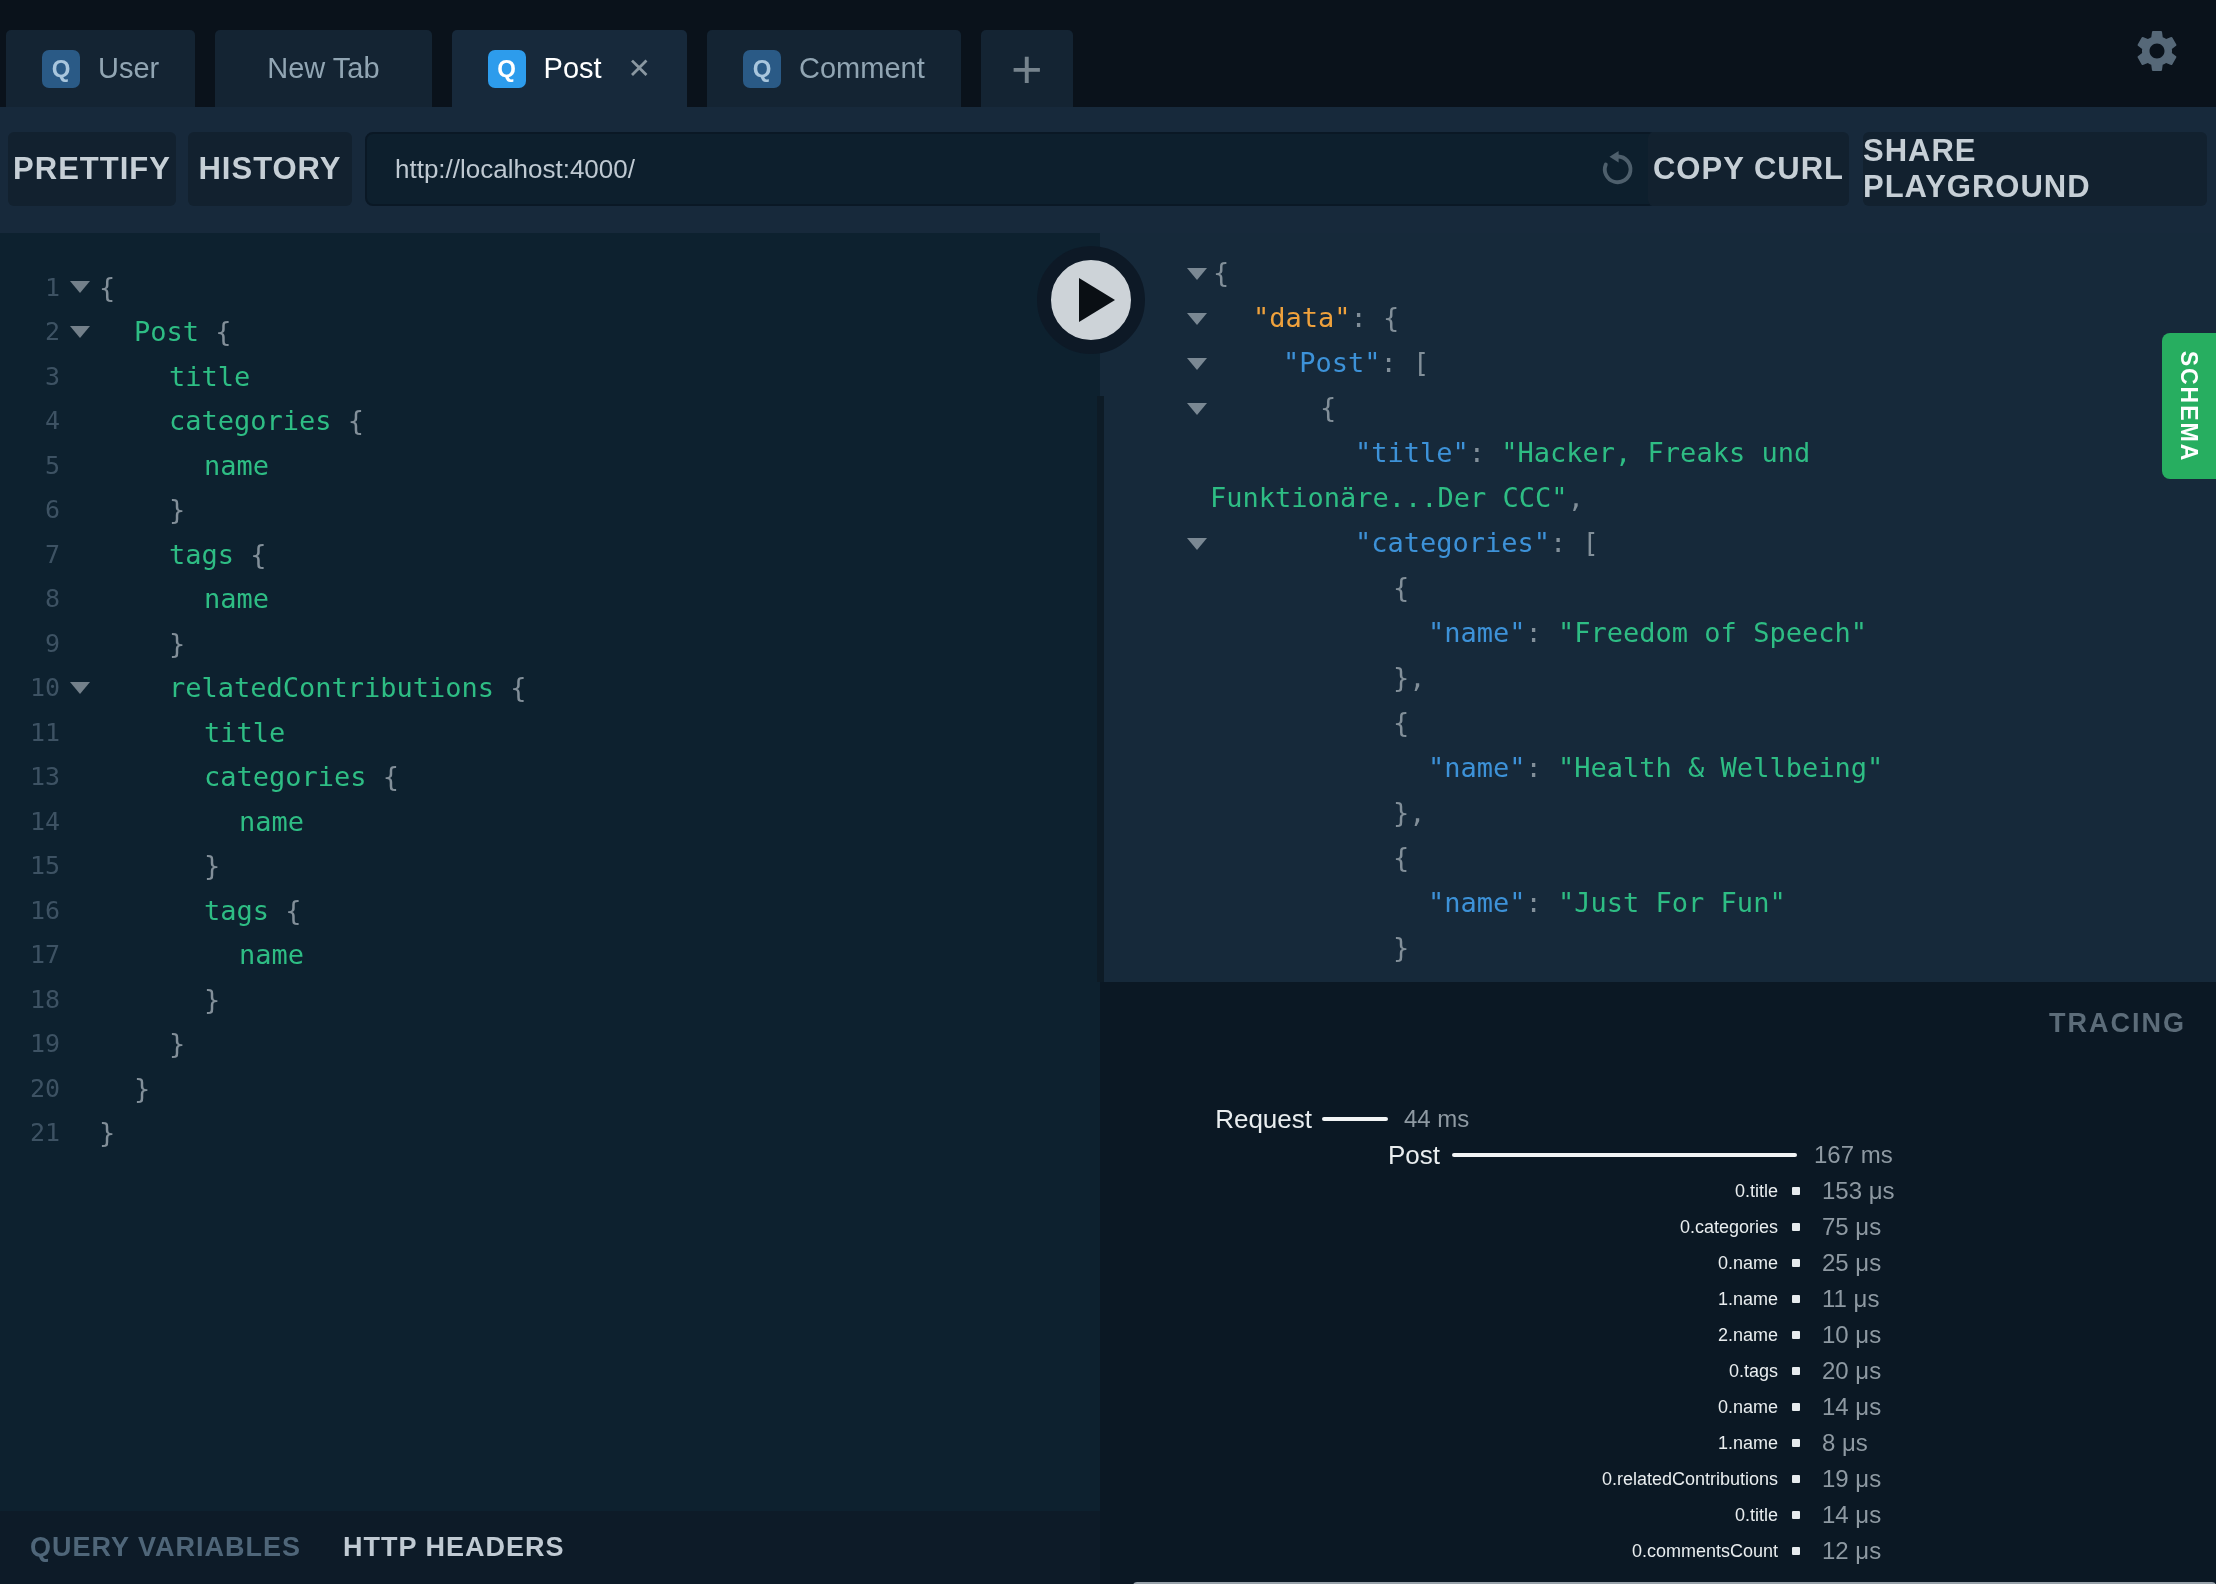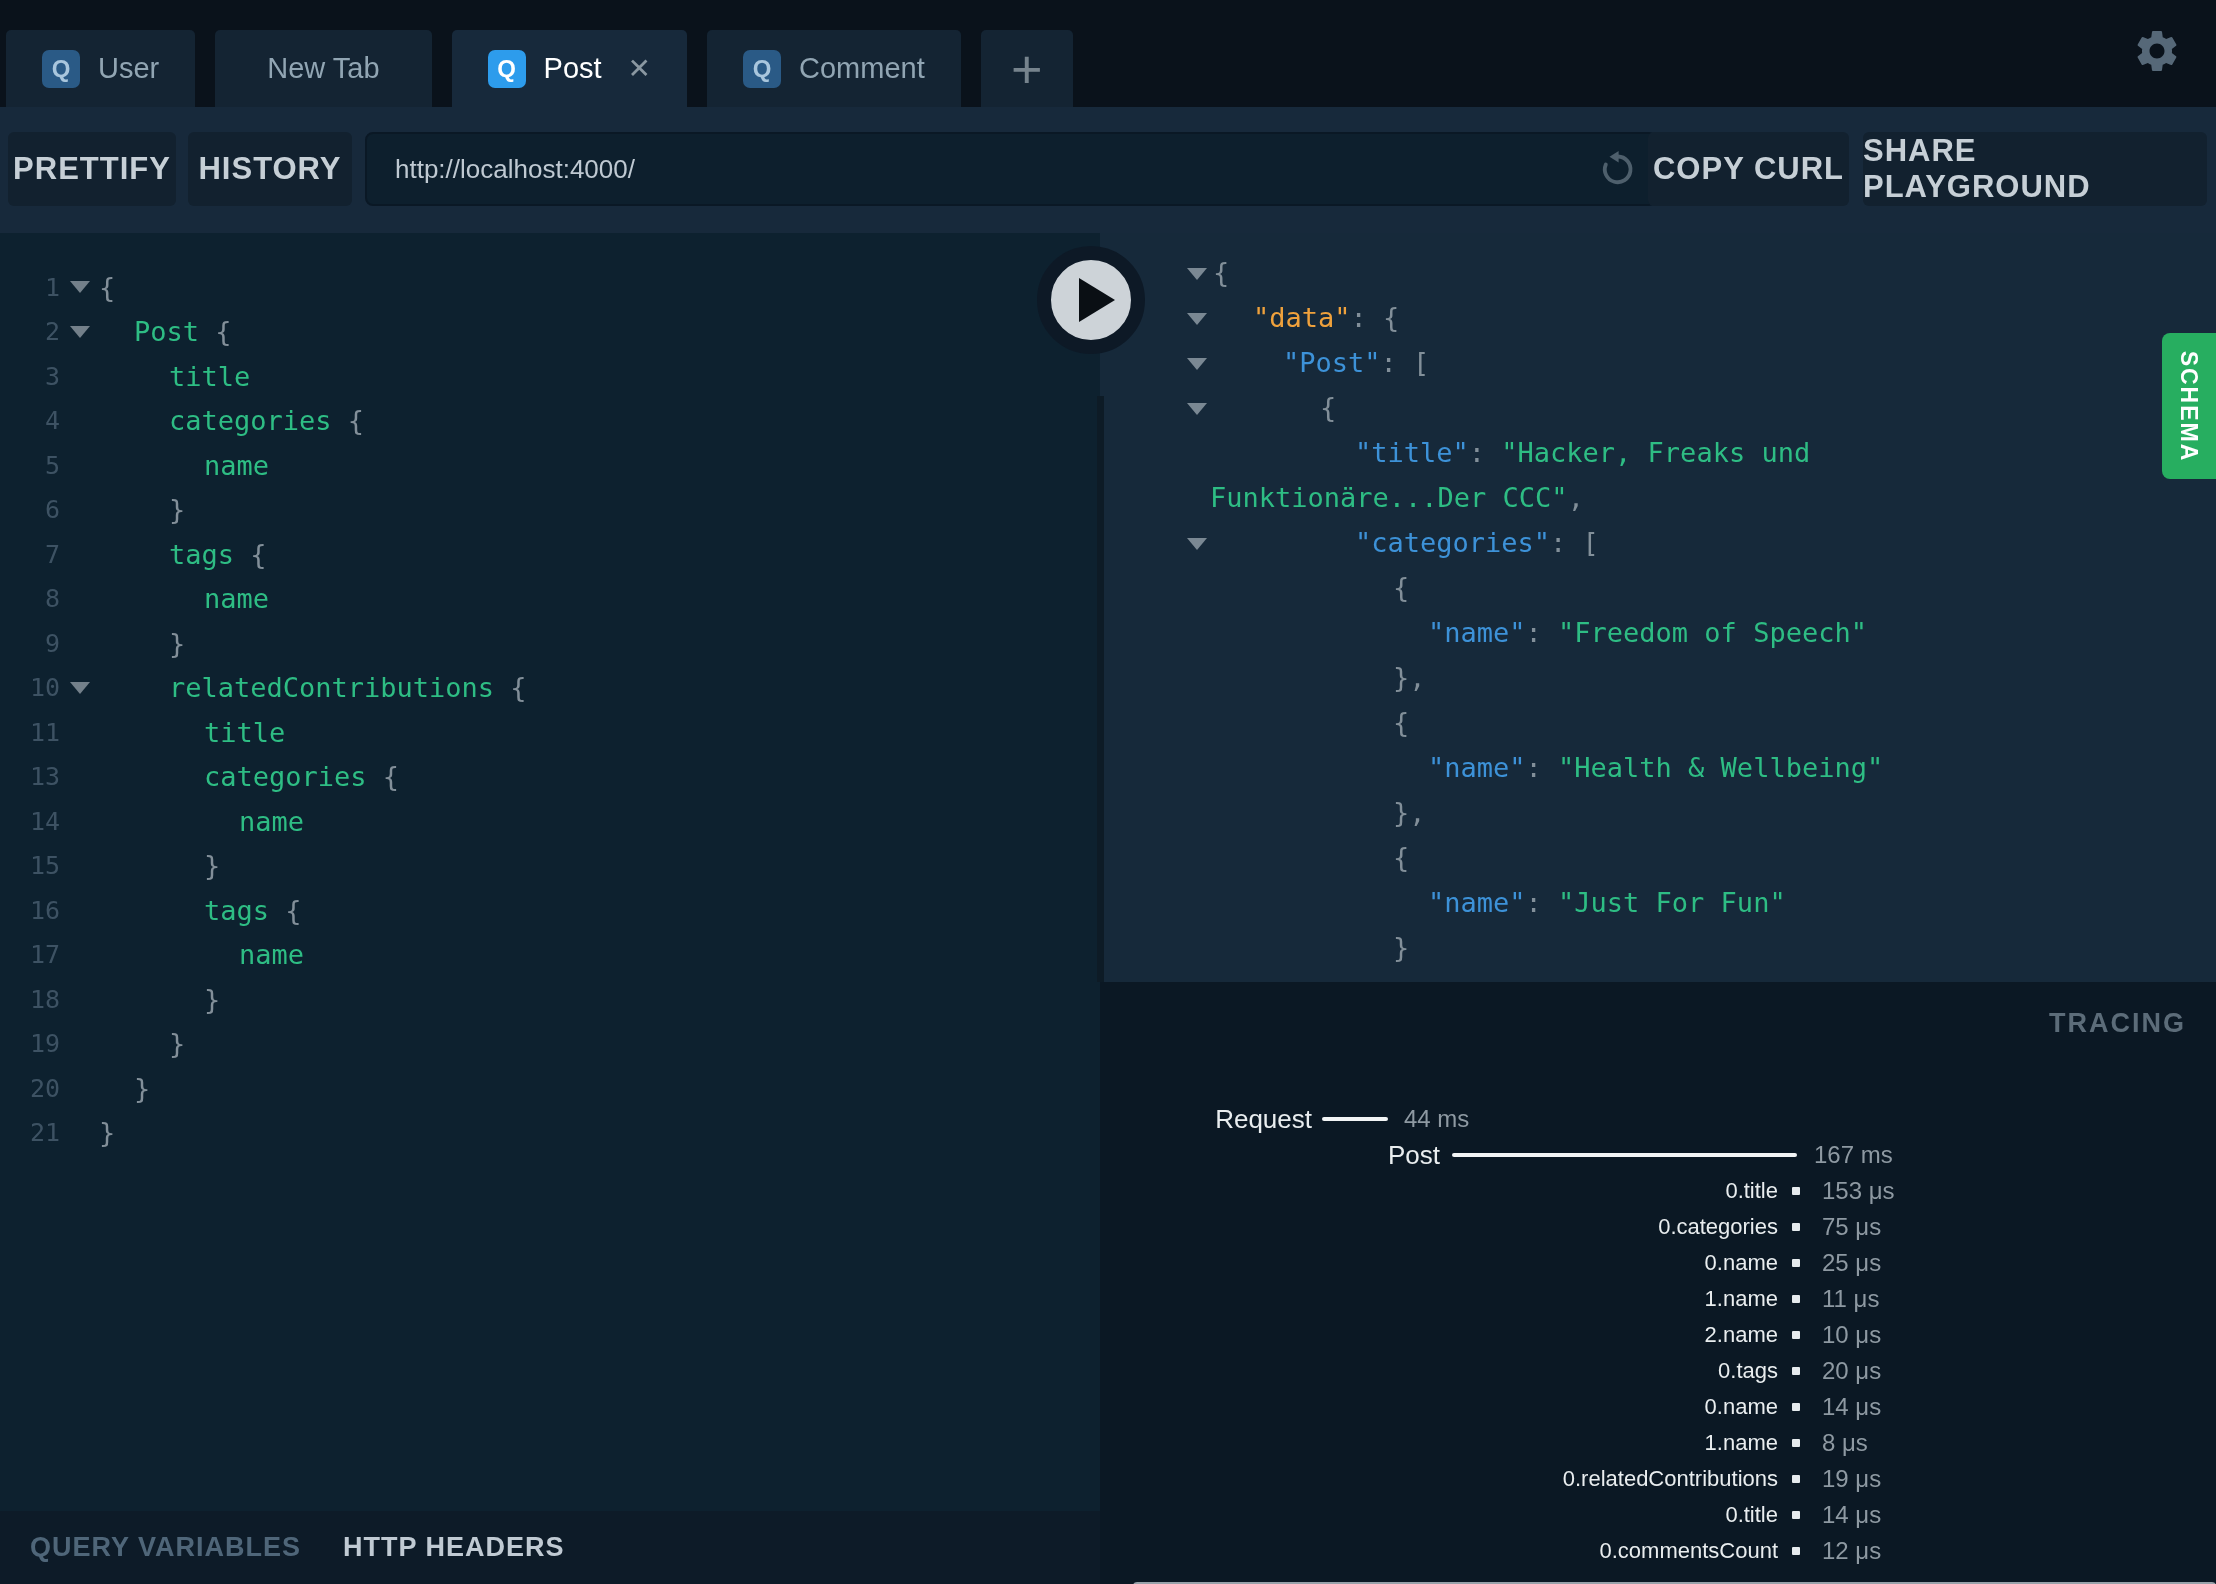--- a/index.html
+++ b/index.html
@@ -83,21 +83,21 @@
               border-radius:8px 0 0 8px;display:flex;align-items:center;justify-content:center;cursor:pointer;z-index:6;}
   #schema-tab span{transform:rotate(90deg);color:#ffffff;font-size:23px;font-weight:bold;letter-spacing:2px;white-space:nowrap;}
 
   
   #tracing-pane{position:absolute;left:1100px;top:982px;width:1116px;height:608px;background:var(--bg-tracing);overflow:hidden;}
   #tracing-title{position:absolute;top:26px;right:30px;color:#5c6c79;font-size:27px;font-weight:bold;letter-spacing:2px;}
   .t-row{position:absolute;left:0;width:1116px;height:36px;}
   .t-bar-label{position:absolute;top:50%;transform:translateY(-50%);color:#e9edef;font-size:26px;white-space:nowrap;}
   .t-bar{position:absolute;top:50%;margin-top:-2px;height:4px;background:#f2f4f5;border-radius:2px;}
   .t-time{position:absolute;top:50%;transform:translateY(-50%);color:var(--trace-dim);font-size:24px;white-space:nowrap;}
-  .t-leaf-label{position:absolute;right:438px;top:50%;transform:translateY(-50%);color:#e9edef;font-size:22px;white-space:nowrap;}
+  .t-leaf-label{position:absolute;right:438px;top:50%;transform:translateY(-50%);color:#e9edef;font-size:18px;white-space:nowrap;}
   .t-square{position:absolute;left:692px;top:50%;margin-top:-4px;width:8px;height:8px;background:#e6ebee;border-radius:1px;}
   .t-leaf-time{left:722px;}
   #trace-scrollbar{position:absolute;left:33px;bottom:0;width:1083px;height:8px;background:#98a2aa;border-radius:4px;cursor:pointer;}
 </style>
 </head>
 <body>
 
 <div id="topbar">
   <div id="tabs">
       <div class="tab">

